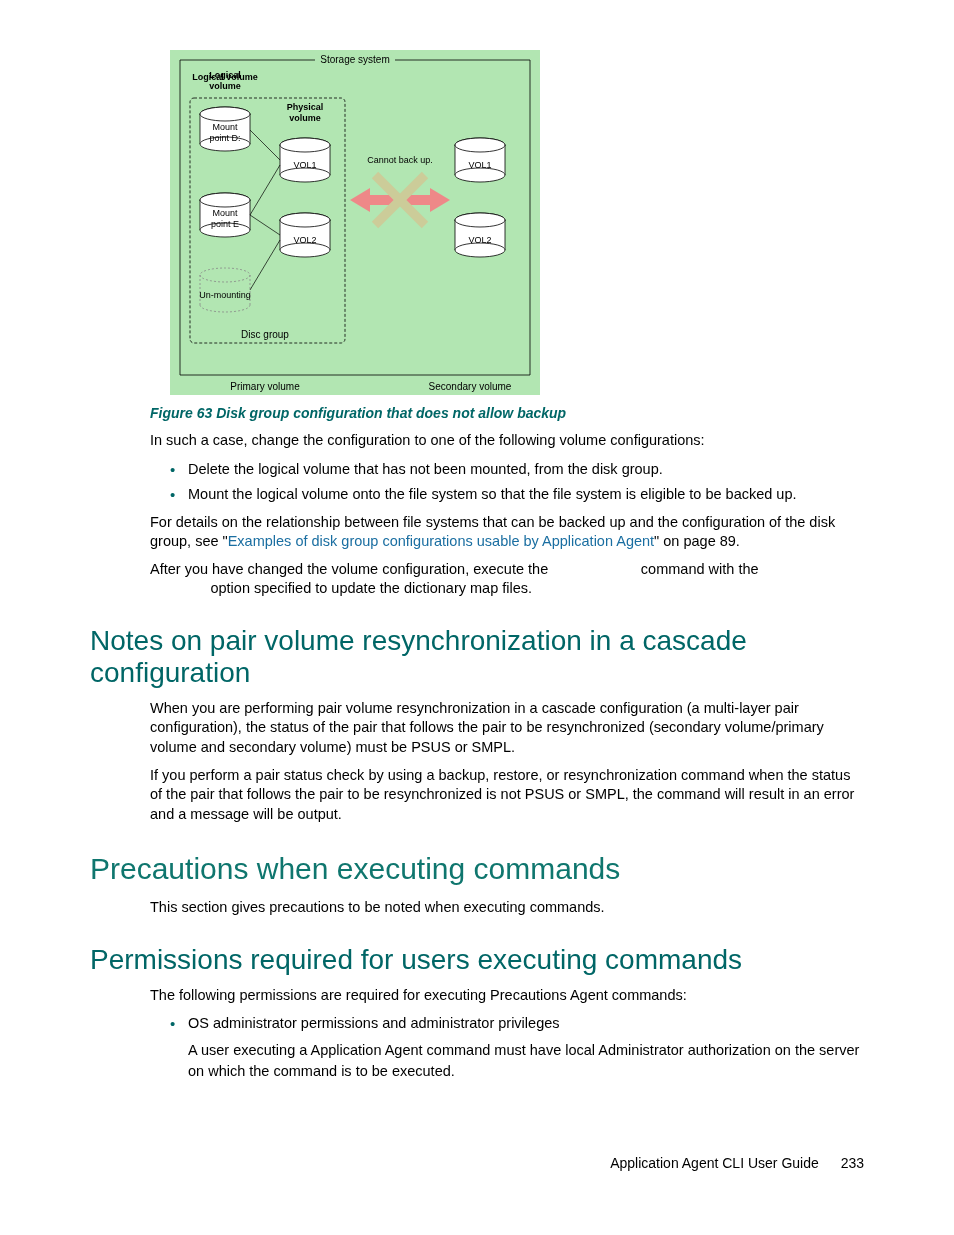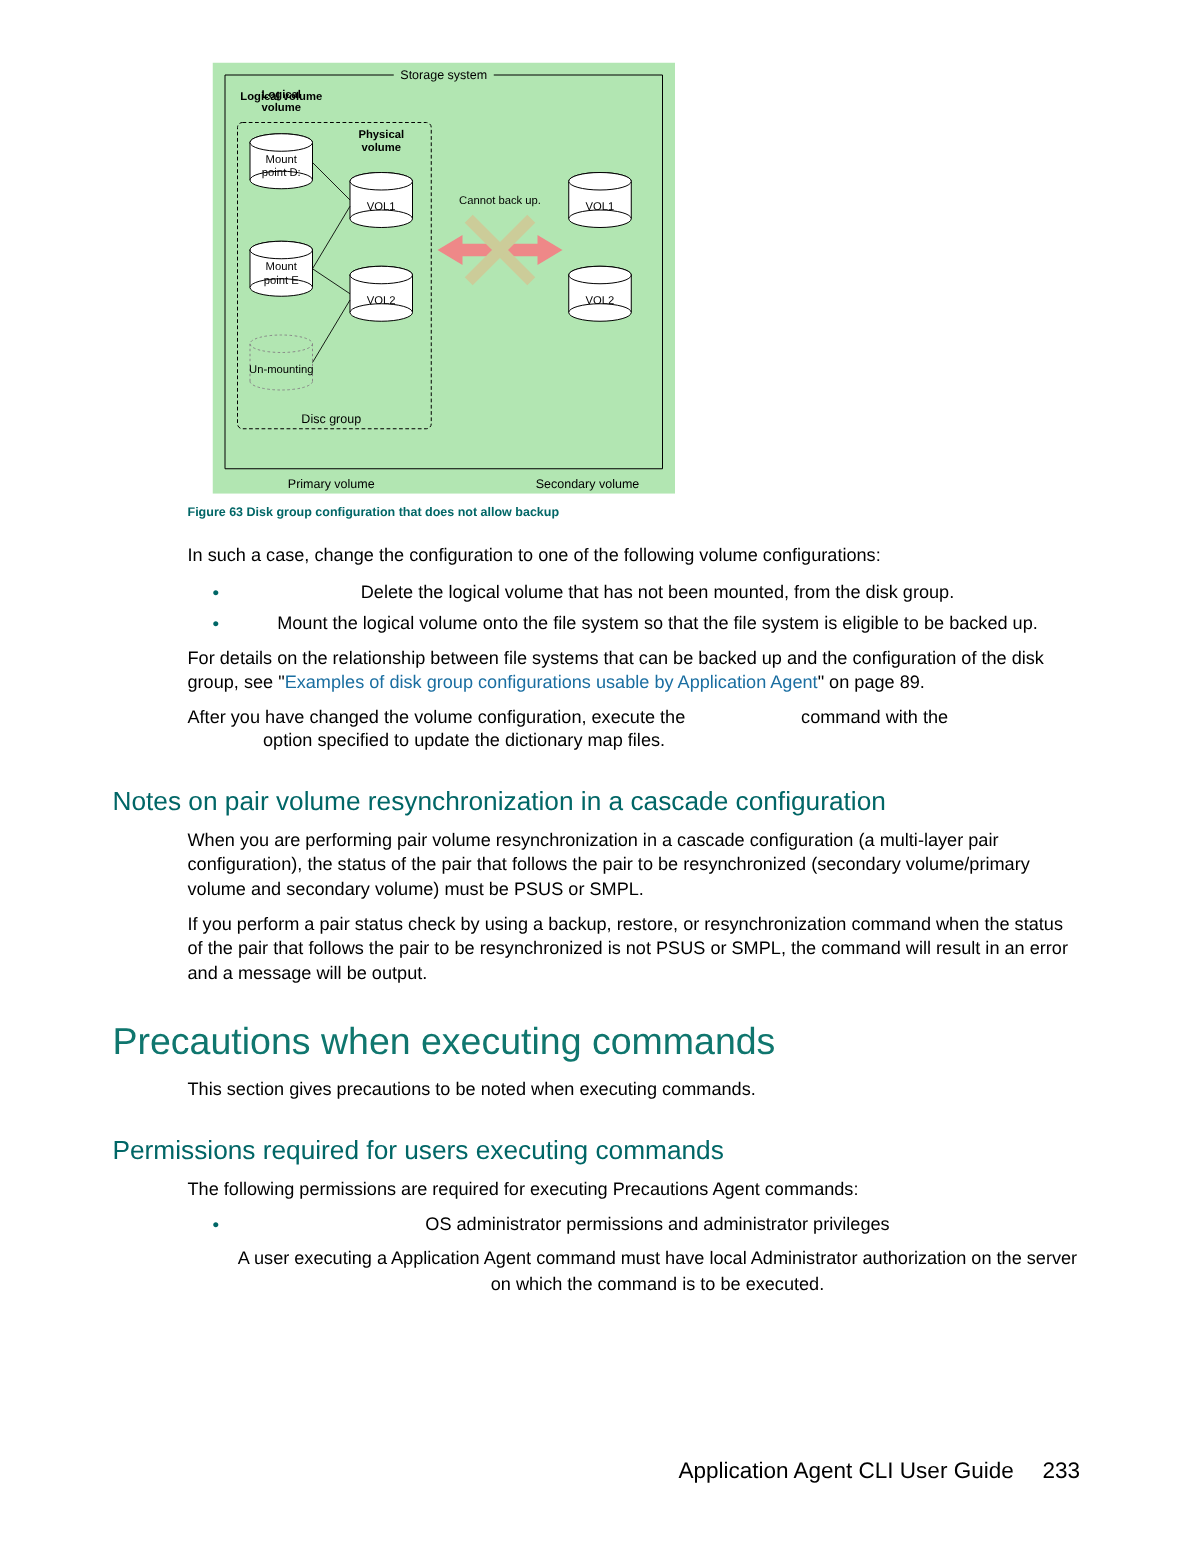--- a/index.html
+++ b/index.html
@@ -18,32 +18,32 @@
     width: 954px;
   }
   .diagram-wrap {
     margin-left: 80px;
     margin-bottom: 8px;
   }
   svg { display: block; }
   .fig-caption {
     color: #006666;
     font-weight: bold;
-    font-size: 10px;
-    margin: 10px 0 20px 60px;
+    font-size: 14px;
+    margin: 10px 0 10px 60px;
+    font-style: italic;
   }
   .body-text {
     font-size: 14.5px;
     line-height: 1.35;
     margin: 8px 0 8px 60px;
   }
   ul.bul {
     margin: 8px 0 8px 80px;
     padding: 0;
-    text-align: center;
   }
   ul.bul li {
     list-style: none;
     position: relative;
     padding-left: 18px;
     font-size: 14.5px;
     line-height: 1.45;
     margin-bottom: 4px;
   }
   ul.bul li::before {
@@ -59,28 +59,28 @@
   }
   .h1 {
     color: #0f766e;
     font-weight: 300;
     font-size: 30px;
     margin: 28px 0 12px 0;
   }
   .h2 {
     color: #006666;
     font-weight: 300;
-    font-size: 21px;
+    font-size: 28px;
     margin: 26px 0 10px 0;
   }
   .footer {
     position: absolute;
-    bottom: 48px;
+    bottom: 64px;
     right: 90px;
-    font-size: 18px;
+    font-size: 14px;
   }
   .footer .pg { margin-left: 18px; }
 </style>
 </head>
 <body>
 
 <div class="page">
 
   <div class="diagram-wrap">
     <svg width="370" height="345">

